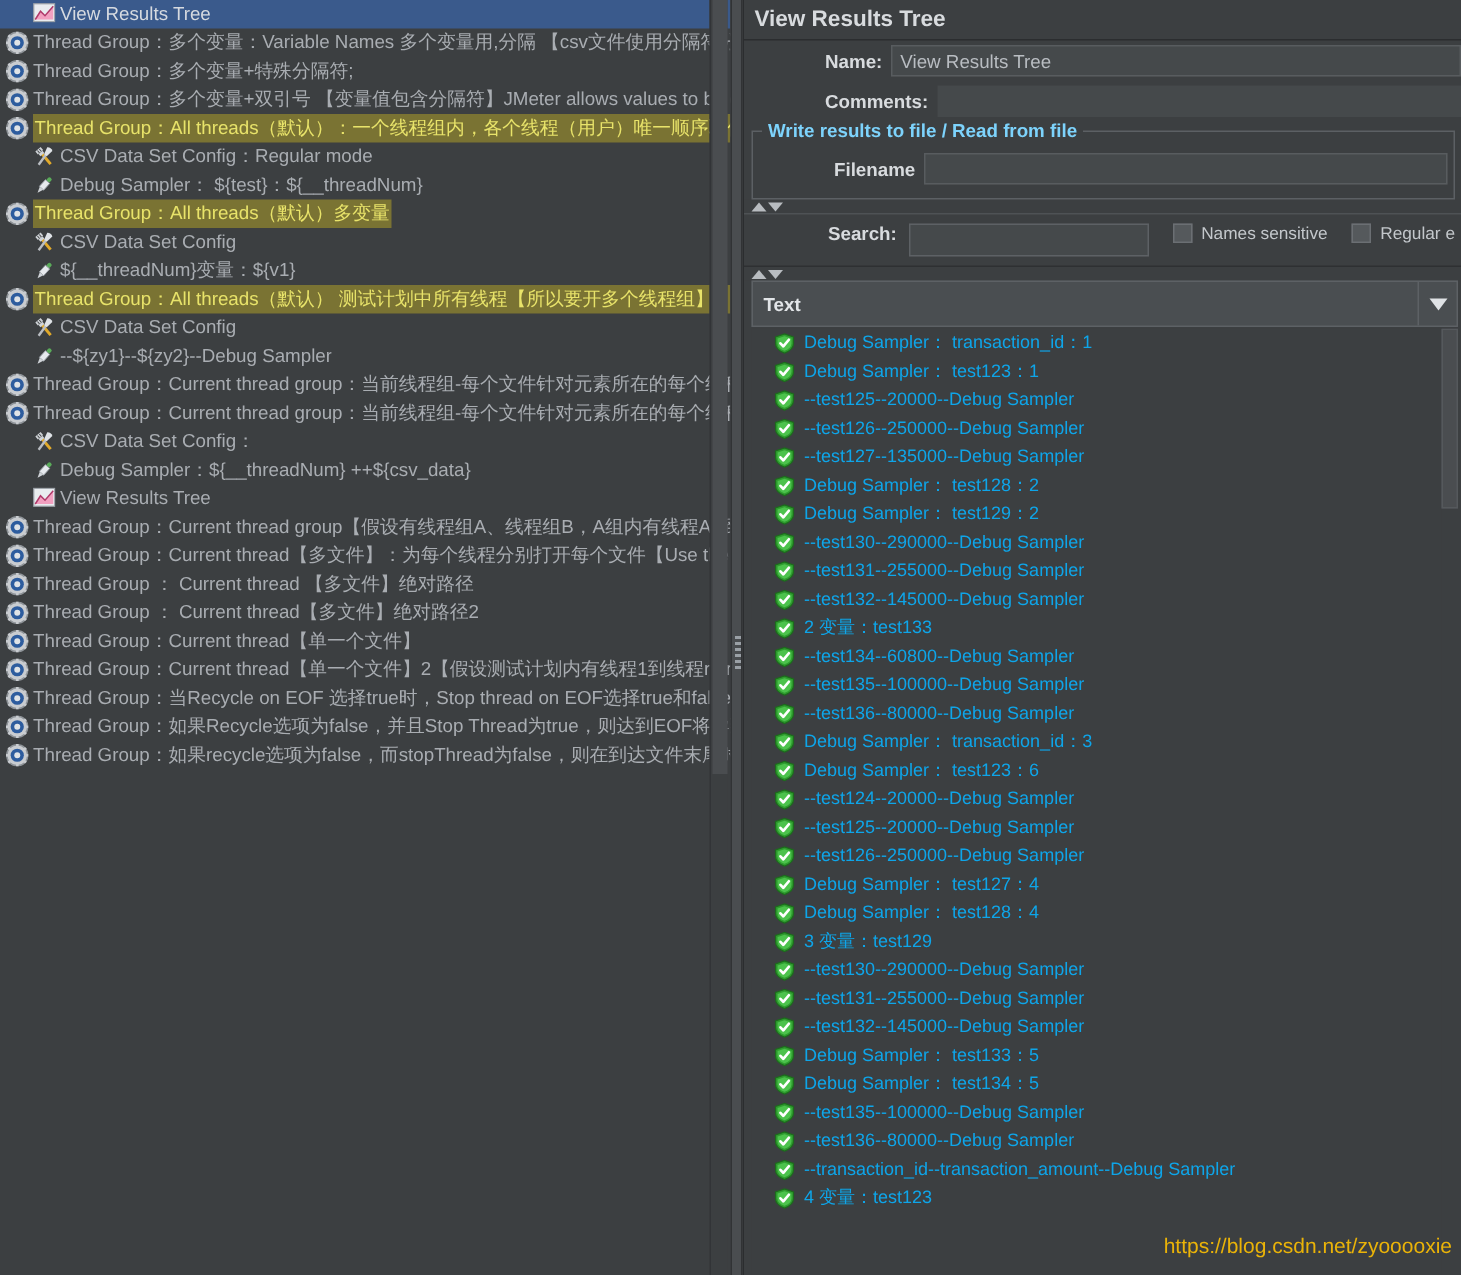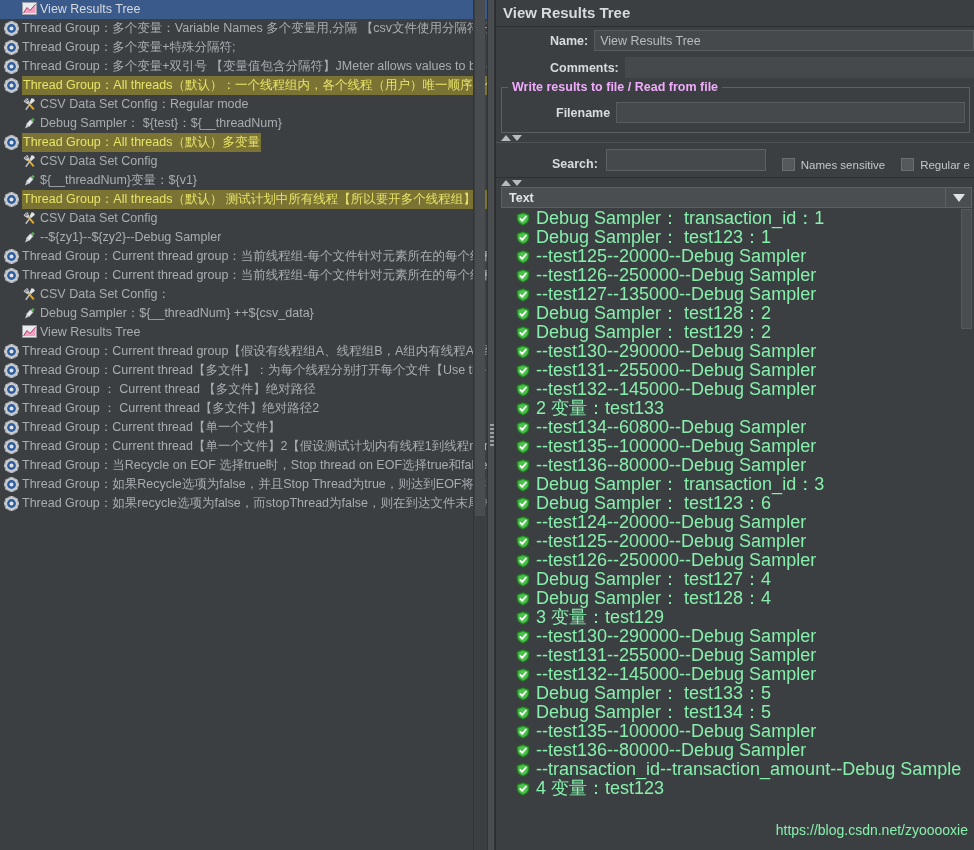--- a/index.html
+++ b/index.html
@@ -97,61 +97,61 @@
 
   .groupbox {
     margin: 6px 4px 0 5px;
     border: 1px solid #5c6064;
     position: relative;
     padding: 11px 4px 6px 4px;
   }
   .groupbox > .legend {
     position: absolute; top: -8px; left: 6px;
     background: #3c3f41; padding: 0 4px;
-    color: #f0abfc; font-size: 12.5px; font-weight: bold;
+    color: #7dd3fc; font-size: 12.5px; font-weight: bold;
     white-space: nowrap;
   }
 
   .splitter-arrows {
     height: 9px; display: flex; align-items: center;
     padding-left: 5px; gap: 1px;
     background: #3c3f41;
   }
   .splitter-arrows .tri { width: 0; height: 0; }
   .splitter-arrows .up {
     border-left: 5px solid transparent; border-right: 5px solid transparent;
     border-bottom: 6px solid #b8bcc0;
   }
   .splitter-arrows .down {
     border-left: 5px solid transparent; border-right: 5px solid transparent;
     border-top: 6px solid #b8bcc0;
   }
 
   .search-bar {
-    display: flex; align-items: flex-end;
+    display: flex; align-items: flex-start;
     padding: 6px 4px 6px 8px;
     border-top: 1px solid #4e5255;
     border-bottom: 1px solid #2e3032;
     background: #3c3f41;
   }
   .search-bar .field-label { margin-right: 8px; }
   .search-input {
     width: 232px; height: 22px;
     background: #45494b; border: 1px solid #5d6165;
   }
   .chk-wrap { display: flex; align-items: center; margin-left: 16px; white-space: nowrap; }
   .chkbox {
     width: 13px; height: 13px; background: #55595c;
     border: 1px solid #6b6f73; margin-right: 6px;
   }
   .chk-label { color: #c3c7cb; font-size: 11.5px; }
 
   .results-header {
     display: flex; align-items: center;
-    height: 21px; margin: 0 2px 0 5px;
+    height: 31px; margin: 0 2px 0 5px;
     background: #4a4e51; border: 1px solid #5d6165;
   }
   .results-header .htext {
     flex: 1; color: #e2e5e8; font-size: 12.5px; font-weight: bold;
     padding-left: 7px;
   }
   .results-header .hdrop {
     width: 26px; height: 100%; border-left: 1px solid #5d6165;
     display: flex; align-items: center; justify-content: center;
   }
@@ -163,38 +163,38 @@
 
   #results-list {
     flex: 1; position: relative; overflow: hidden;
     margin: 1px 2px 0 5px;
     background: #3c3f41;
   }
   .res-row {
     display: flex; align-items: flex-start;
     height: 19px; line-height: 19px;
     padding-left: 13px;
-    color: #86efac; font-size: 18px;
+    color: #0ea5e9; font-size: 12px;
     white-space: nowrap;
   }
   .res-row .shield { width: 22px; min-width: 22px; height: 19px; position: relative; }
   .res-row .shield svg { position: absolute; top: 3px; left: 2px; }
 
   #res-scrollbar {
     position: absolute; top: 0; right: 0; width: 11px; bottom: 0;
     background: #3c3f41;
   }
   #res-scrollbar .thumb {
     position: absolute; top: 0; left: 0; width: 11px; height: 120px;
     background: #4a4d50; border: 1px solid #55595c;
   }
 
   #watermark {
     position: absolute; right: 6px; bottom: 12px;
-    color: #86efac; font-size: 14px;
+    color: #eab308; font-size: 14px;
     font-family: "Liberation Sans", sans-serif;
     pointer-events: none;
   }
 </style>
 </head>
 <body>
 
 <div id="app">
 
   <div id="tree-panel">

